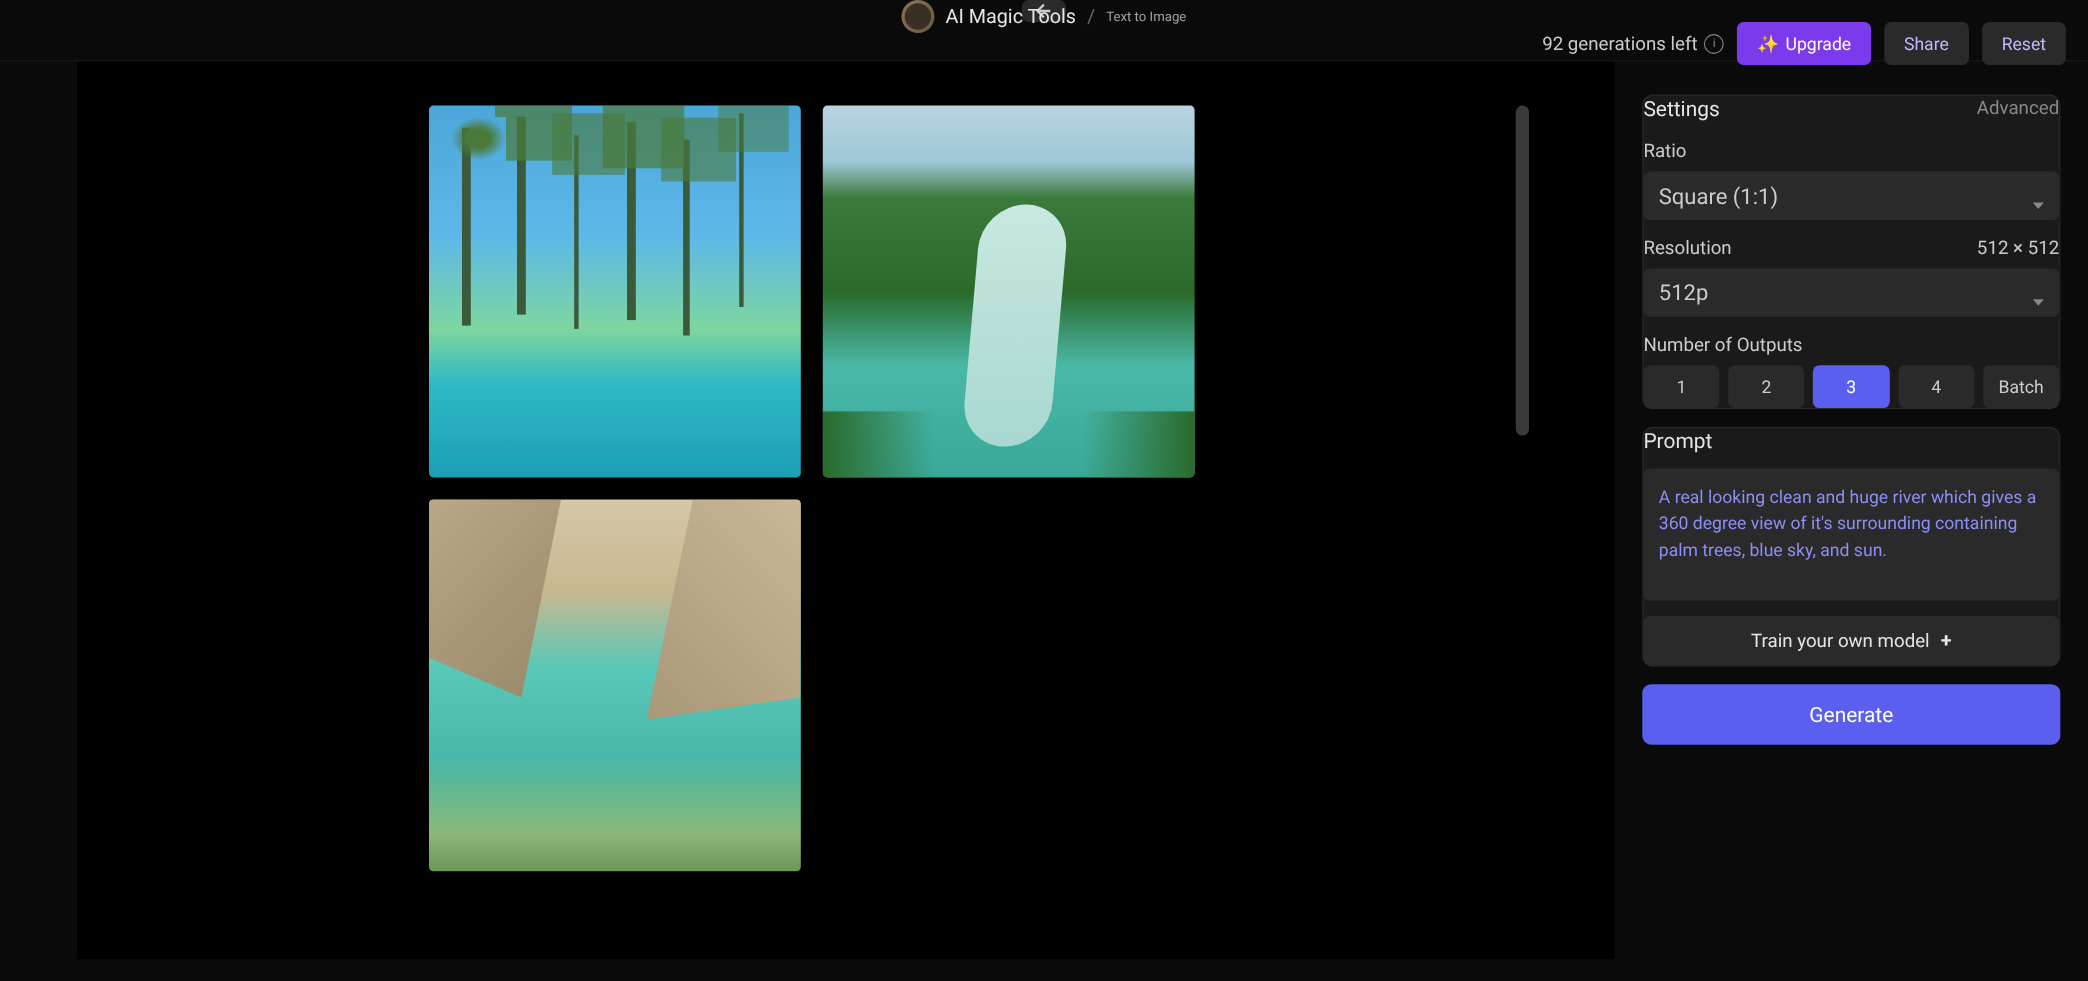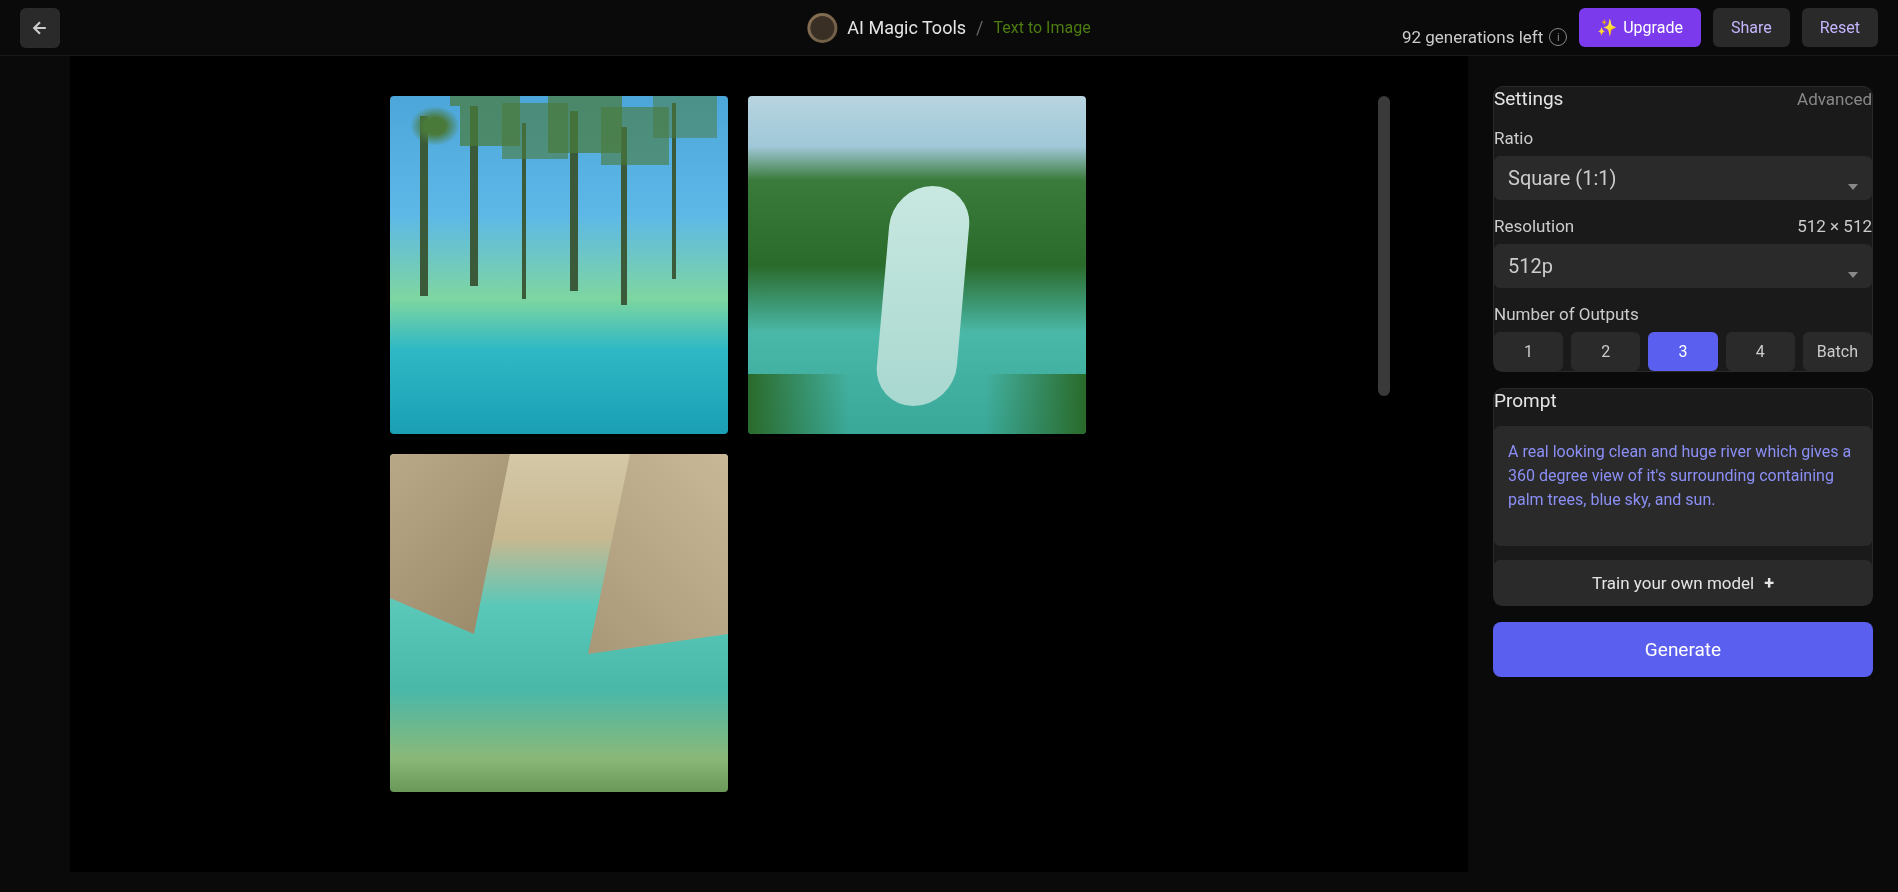--- a/index.html
+++ b/index.html
@@ -15,20 +15,21 @@
       height: 892px;
       overflow: hidden;
     }
     .header {
       display: flex;
       align-items: center;
       height: 56px;
       padding: 0 20px;
       border-bottom: 1px solid #1a1a1a;
       position: relative;
+      flex-direction: column;
     }
     .back-btn {
       width: 40px;
       height: 40px;
       background: #2a2a2a;
       border-radius: 6px;
       display: flex;
       align-items: center;
       justify-content: center;
       cursor: pointer;
@@ -59,27 +60,27 @@
     }
     .breadcrumb-main {
       color: #e5e5e5;
       font-size: 18px;
     }
     .breadcrumb-sep {
       color: #666;
       font-size: 18px;
     }
     .breadcrumb-sub {
-      color: #4d7c0f;
-      font-size: 16px;
+      color: #a3a3a3;
+      font-size: 12px;
     }
     .header-right {
       margin-left: auto;
       display: flex;
-      align-items: flex-end;
+      align-items: center;
       gap: 12px;
     }
     .gen-count {
       color: #ccc;
       font-size: 17px;
       display: flex;
       align-items: center;
       gap: 6px;
     }
     .info-icon {

